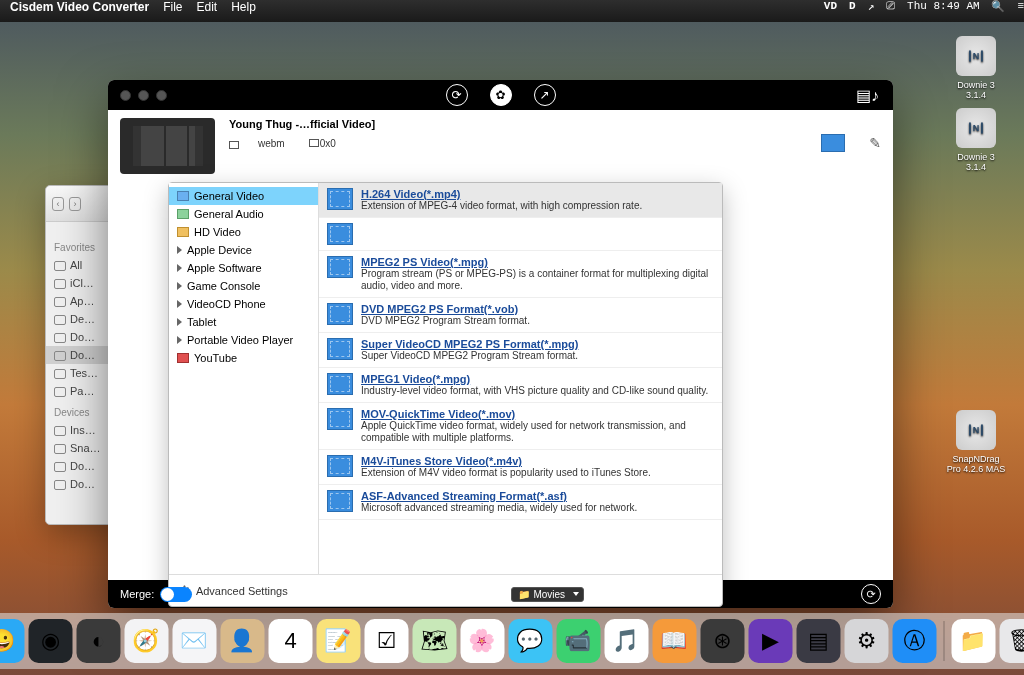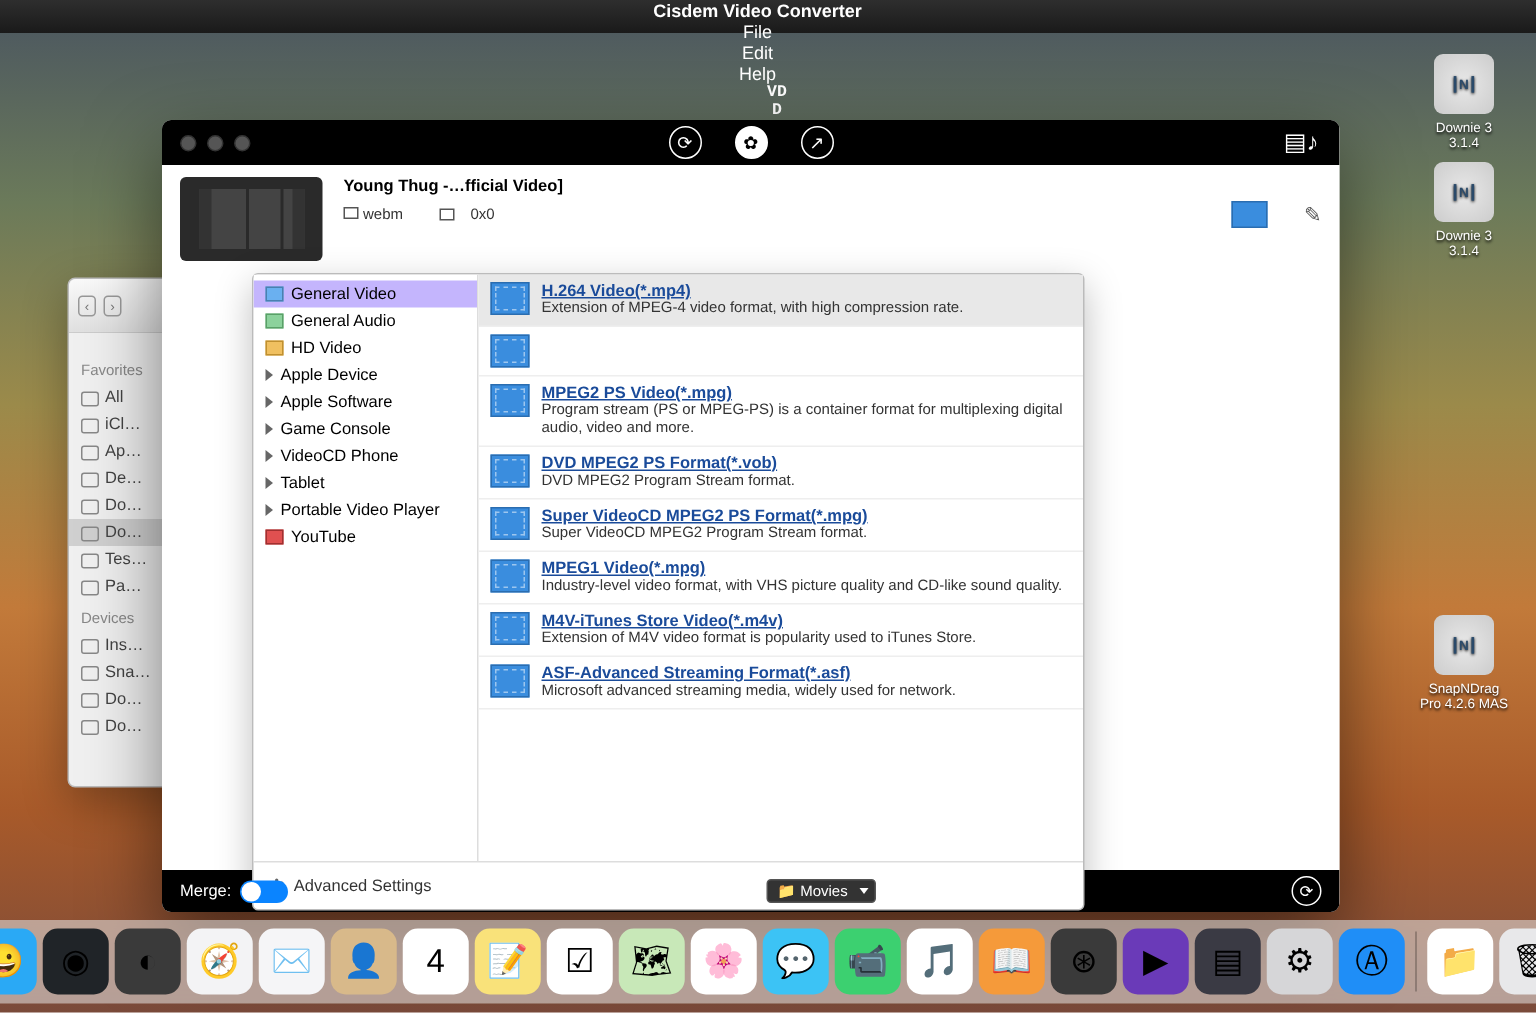--- a/index.html
+++ b/index.html
@@ -7,22 +7,22 @@
 body {
   background: linear-gradient(180deg,#4a5560 0%,#6b7a5a 20%,#9b8a4a 40%,#c27a3a 60%,#a85a2a 80%,#7a4a3a 100%);
   position: relative;
   color: #000;
 }
 
 
 .menubar {
   position: absolute; top: 0; left: 0; right: 0; height: 22px;
   background: linear-gradient(#2e2e2e,#1a1a1a);
-  display: flex; align-items: center; padding: 0 18px;
-  color: #fff; font-size: 12px; font-weight: 500; flex-direction: column;
+  display: flex; padding: 0 0;
+  color: #fff; font-size: 12px; font-weight: 500;
 }
 .menubar .apple { font-size: 14px; margin-right: 10px; }
 .menubar .mi { margin-right: 14px; }
 .menubar .spacer { flex: 1; }
 .menubar .ri { margin-left: 12px; font-size: 11px; font-family: Liberation Mono, monospace; }
 
 
 .dicon { position: absolute; width: 60px; text-align: center; color: #fff; font-size: 9px; text-shadow: 0 1px 2px #000; }
 .dicon .box { width: 40px; height: 40px; margin: 0 auto 4px; border-radius: 6px; background: radial-gradient(circle,#e8e8e8,#ccc); display:flex;align-items:center;justify-content:center;font-weight:bold;color:#2a4a6a; }
 
@@ -73,21 +73,21 @@
 .panel {
   position:absolute; left:60px; top:72px; width:555px; height:425px;
   background:#fff; border:1px solid #bbb; border-radius:4px;
   box-shadow:0 8px 24px rgba(0,0,0,.25);
   display:flex; flex-direction:column;
   font-size:11px;
 }
 .panel-body{ flex:1; display:flex; overflow:hidden; }
 .cats { width:150px; border-right:1px solid #ddd; padding:4px 0; background:#fff;}
 .cat { padding:3px 8px; display:flex; align-items:center; gap:5px; cursor:pointer; }
-.cat.sel { background:#c4b5fd; }
+.cat.sel { background:#7dd3fc; }
 .cat .tri { width:0;height:0;border-top:4px solid transparent;border-bottom:4px solid transparent;border-left:5px solid #666;}
 .cat .sq { width:12px;height:10px;background:#6ab0f0;border:1px solid #4a80b0;}
 .cat .sq.a{background:#8cd29c;border-color:#5aa068;}
 .cat .sq.h{background:#f0c060;border-color:#c09030;}
 .cat .sq.y{background:#e05050;border-color:#a03030;}
 .formats { flex:1; overflow-y:auto; }
 .fmt { display:flex; gap:8px; padding:5px 8px; border-bottom:1px solid #eee; cursor:pointer;}
 .fmt.sel{ background:#e8e8e8; }
 .fmt .ficon{ width:26px;height:22px;background:#3a8dde;border:1px solid #2a6db0;flex-shrink:0;position:relative;}
 .fmt .ficon::after{content:"";position:absolute;left:2px;right:2px;top:2px;bottom:2px;border:1px dashed rgba(255,255,255,.5);}
@@ -228,25 +228,25 @@
   </div>
 
   <div class="body">
     <div class="video-row">
       <div class="thumb">
           <div class="film"></div>
         </div>
       <div class="vinfo">
         <div class="vtitle">Young Thug -…fficial Video]</div>
         <div class="vmeta">
-          <span style="display:flex;align-items:flex-start;gap:3px">
+          <span style="display:flex;align-items:flex-end;gap:19px">
               <span class="cube"></span>
               <span>webm</span>
             </span>
-          <span style="display:flex;align-items:center;gap:11px">
+          <span style="display:flex;align-items:center;gap:1px">
               <span class="cube"></span>
               <span>0x0</span>
             </span>
           <span style="flex:1"></span>
           <span class="fmtbtn"></span>
           <span style="font-size:14px;color:#555">✎</span>
         </div>
       </div>
     </div>
 
@@ -324,20 +324,27 @@
               <div class="ft">
                 <div class="fn">Super VideoCD MPEG2 PS Format(*.mpg)</div>
                 <div class="fd">Super VideoCD MPEG2 Program Stream format.</div>
               </div>
             </div>
             <div class="fmt">
               <div class="ficon"></div>
               <div class="ft">
                 <div class="fn">MPEG1 Video(*.mpg)</div>
                 <div class="fd">Industry-level video format, with VHS picture quality and CD-like sound quality.</div>
+              </div>
+            </div>
+            <div class="fmt">
+              <div class="ficon"></div>
+              <div class="ft">
+                <div class="fn">MOV-QuickTime Video(*.mov)</div>
+                <div class="fd">Apple QuickTime video format, widely used for network transmission, and compatible with multiple platforms.</div>
               </div>
             </div>
             <div class="fmt">
               <div class="ficon"></div>
               <div class="ft">
                 <div class="fn">M4V-iTunes Store Video(*.m4v)</div>
                 <div class="fd">Extension of M4V video format is popularity used to iTunes Store.</div>
               </div>
             </div>
             <div class="fmt">

